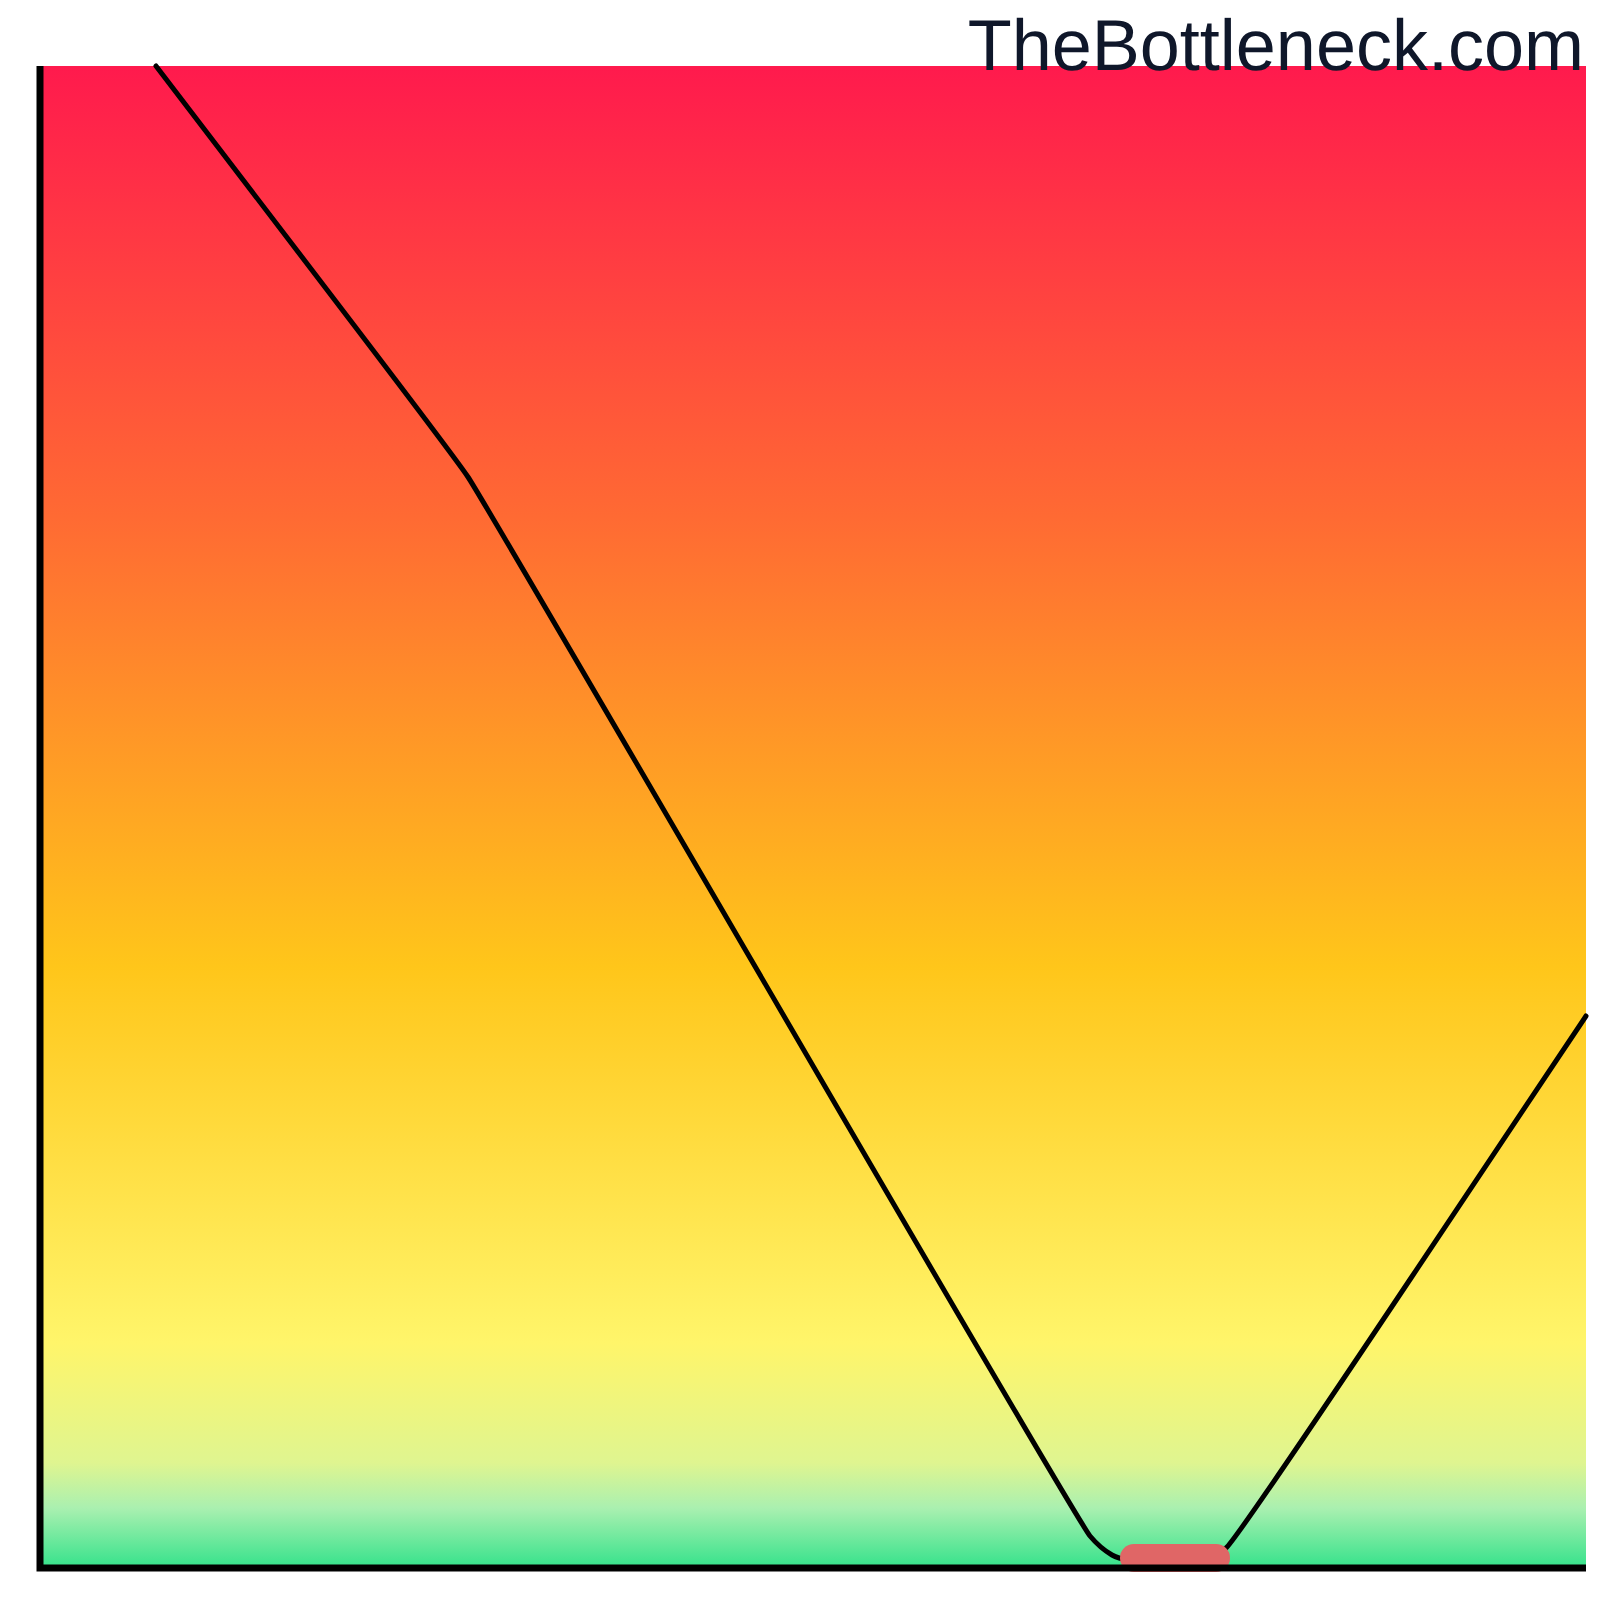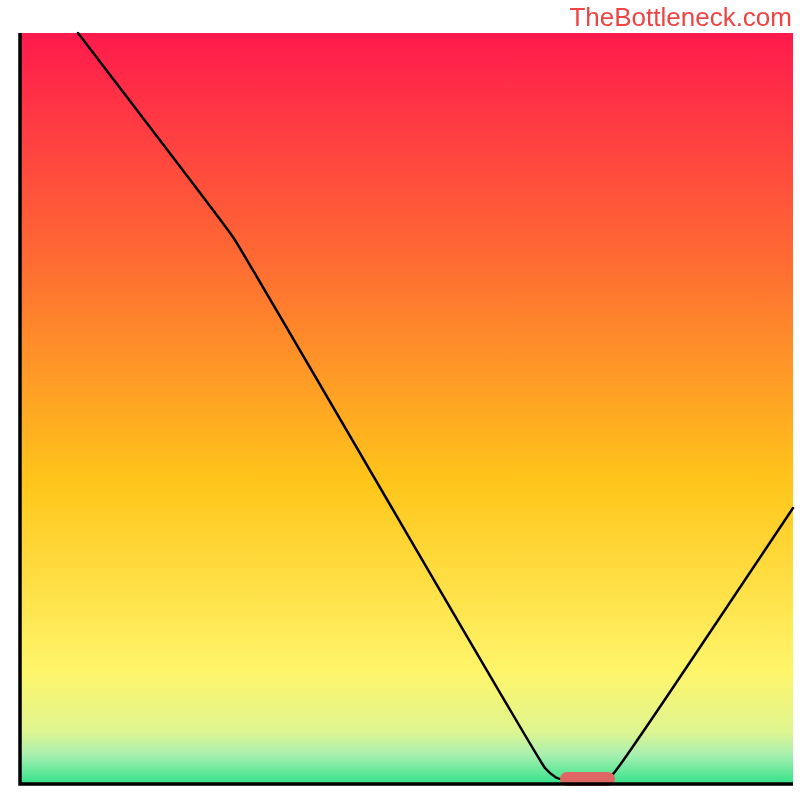--- a/index.html
+++ b/index.html
@@ -12,23 +12,23 @@
   }
   .plot-container {
     position: relative;
     width: 800px;
     height: 800px;
   }
   .watermark {
     position: absolute;
     top: 2px;
     right: 8px;
-    color: #ef4444;
+    color: #0f172a;
     font-family: Arial, Helvetica, sans-serif;
-    font-size: 26px;
+    font-size: 36px;
     font-weight: 400;
     z-index: 10;
     text-align: right;
   }
   svg.chart {
     position: absolute;
     top: 0;
     left: 0;
     width: 800px;
     height: 800px;

